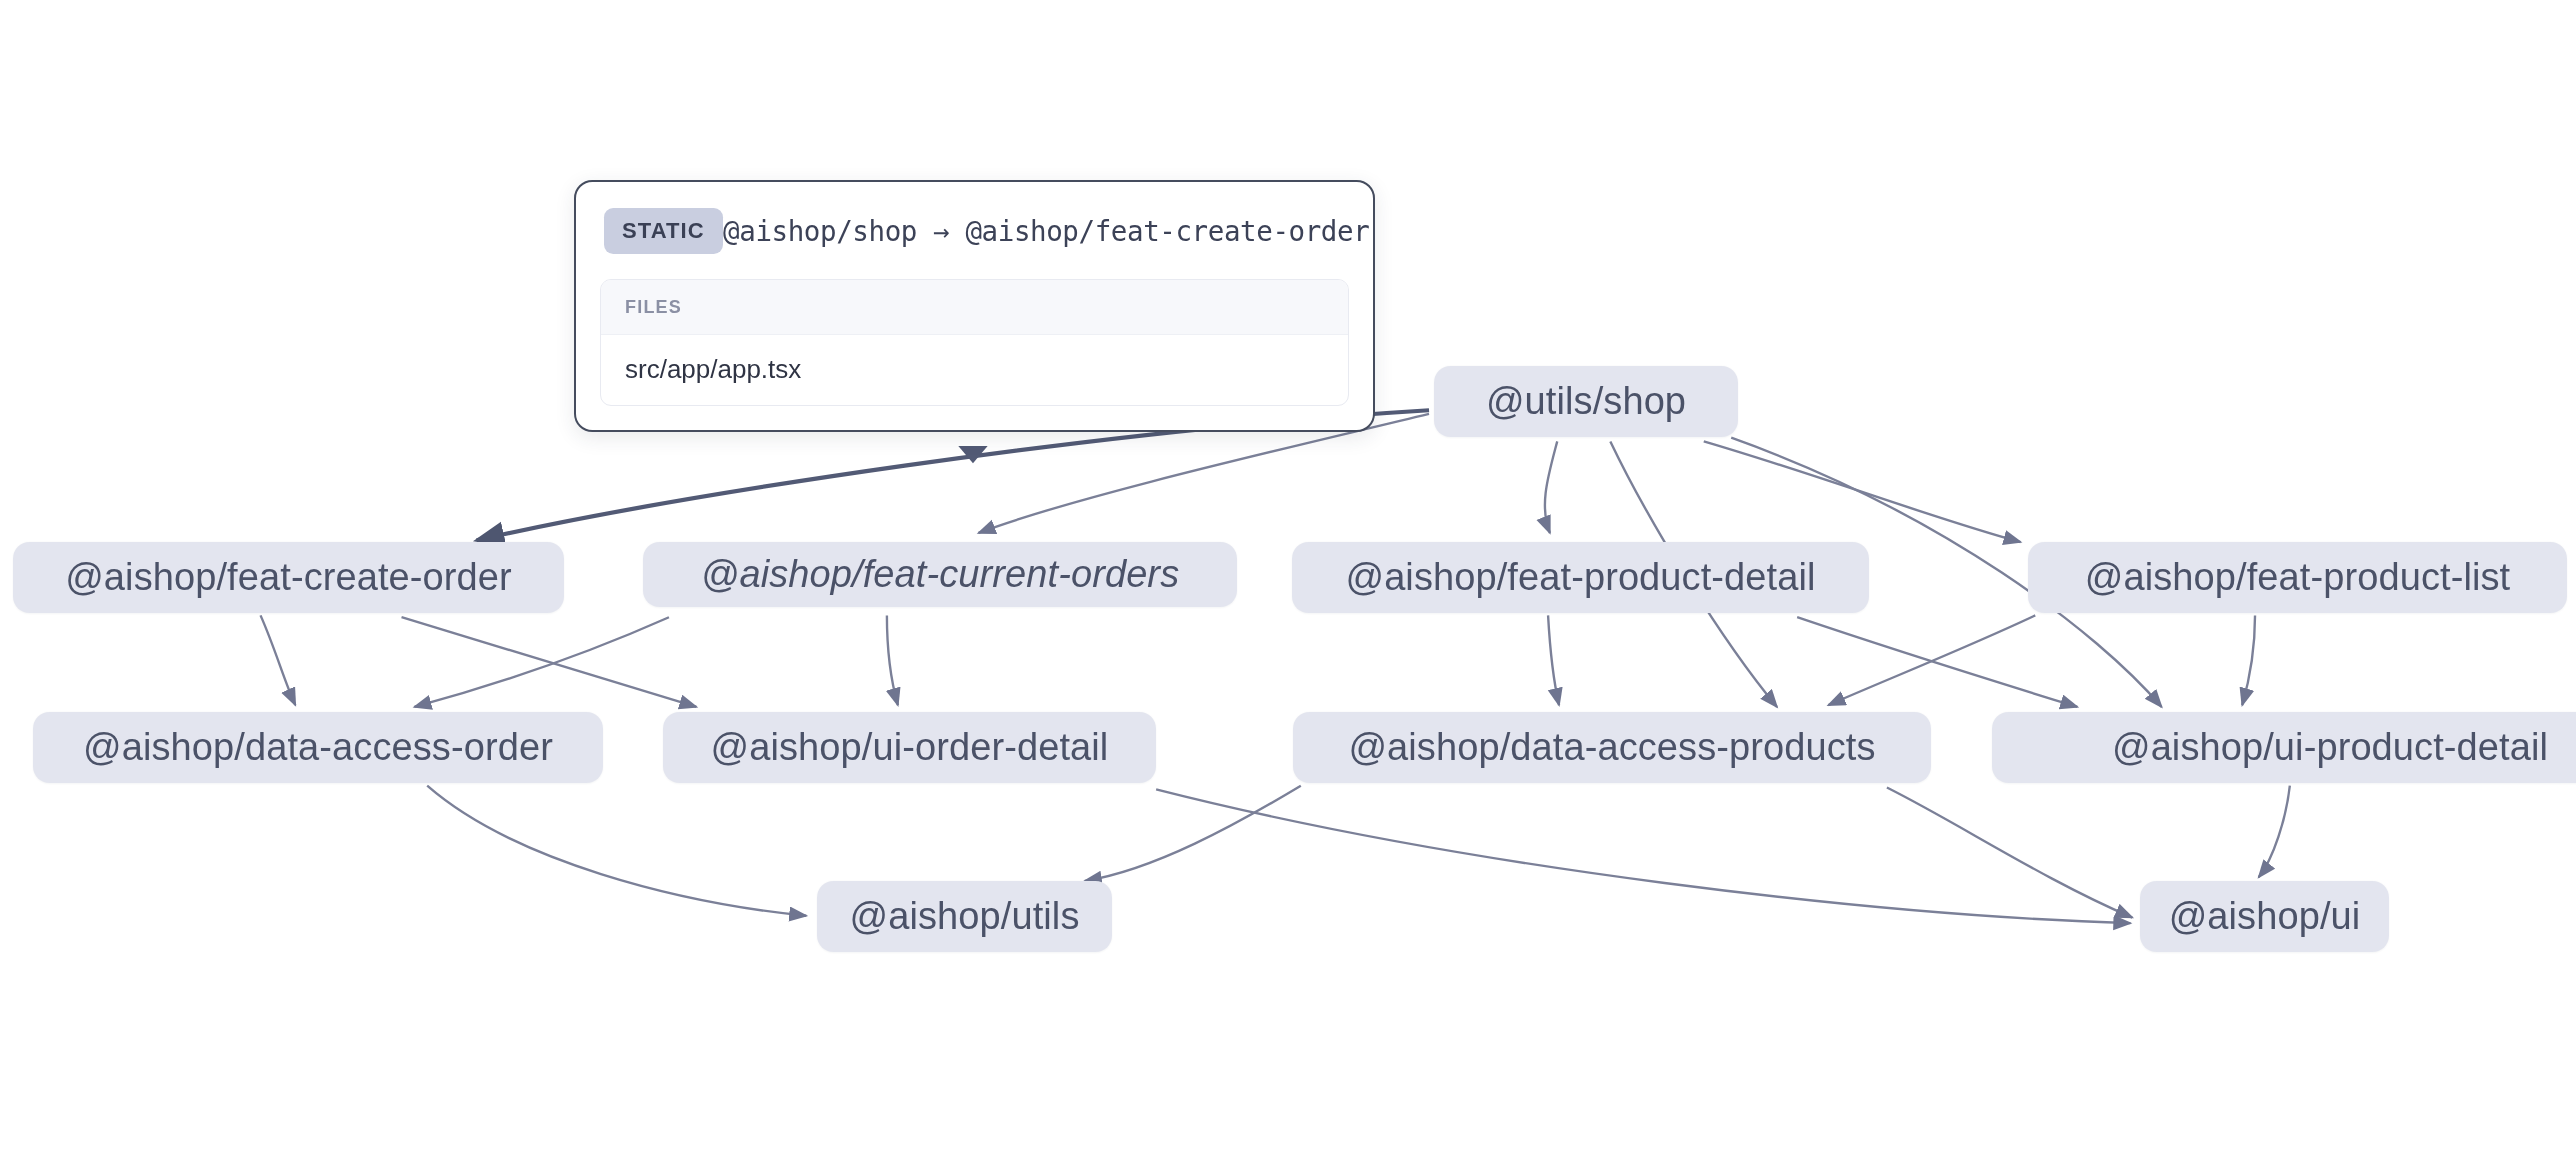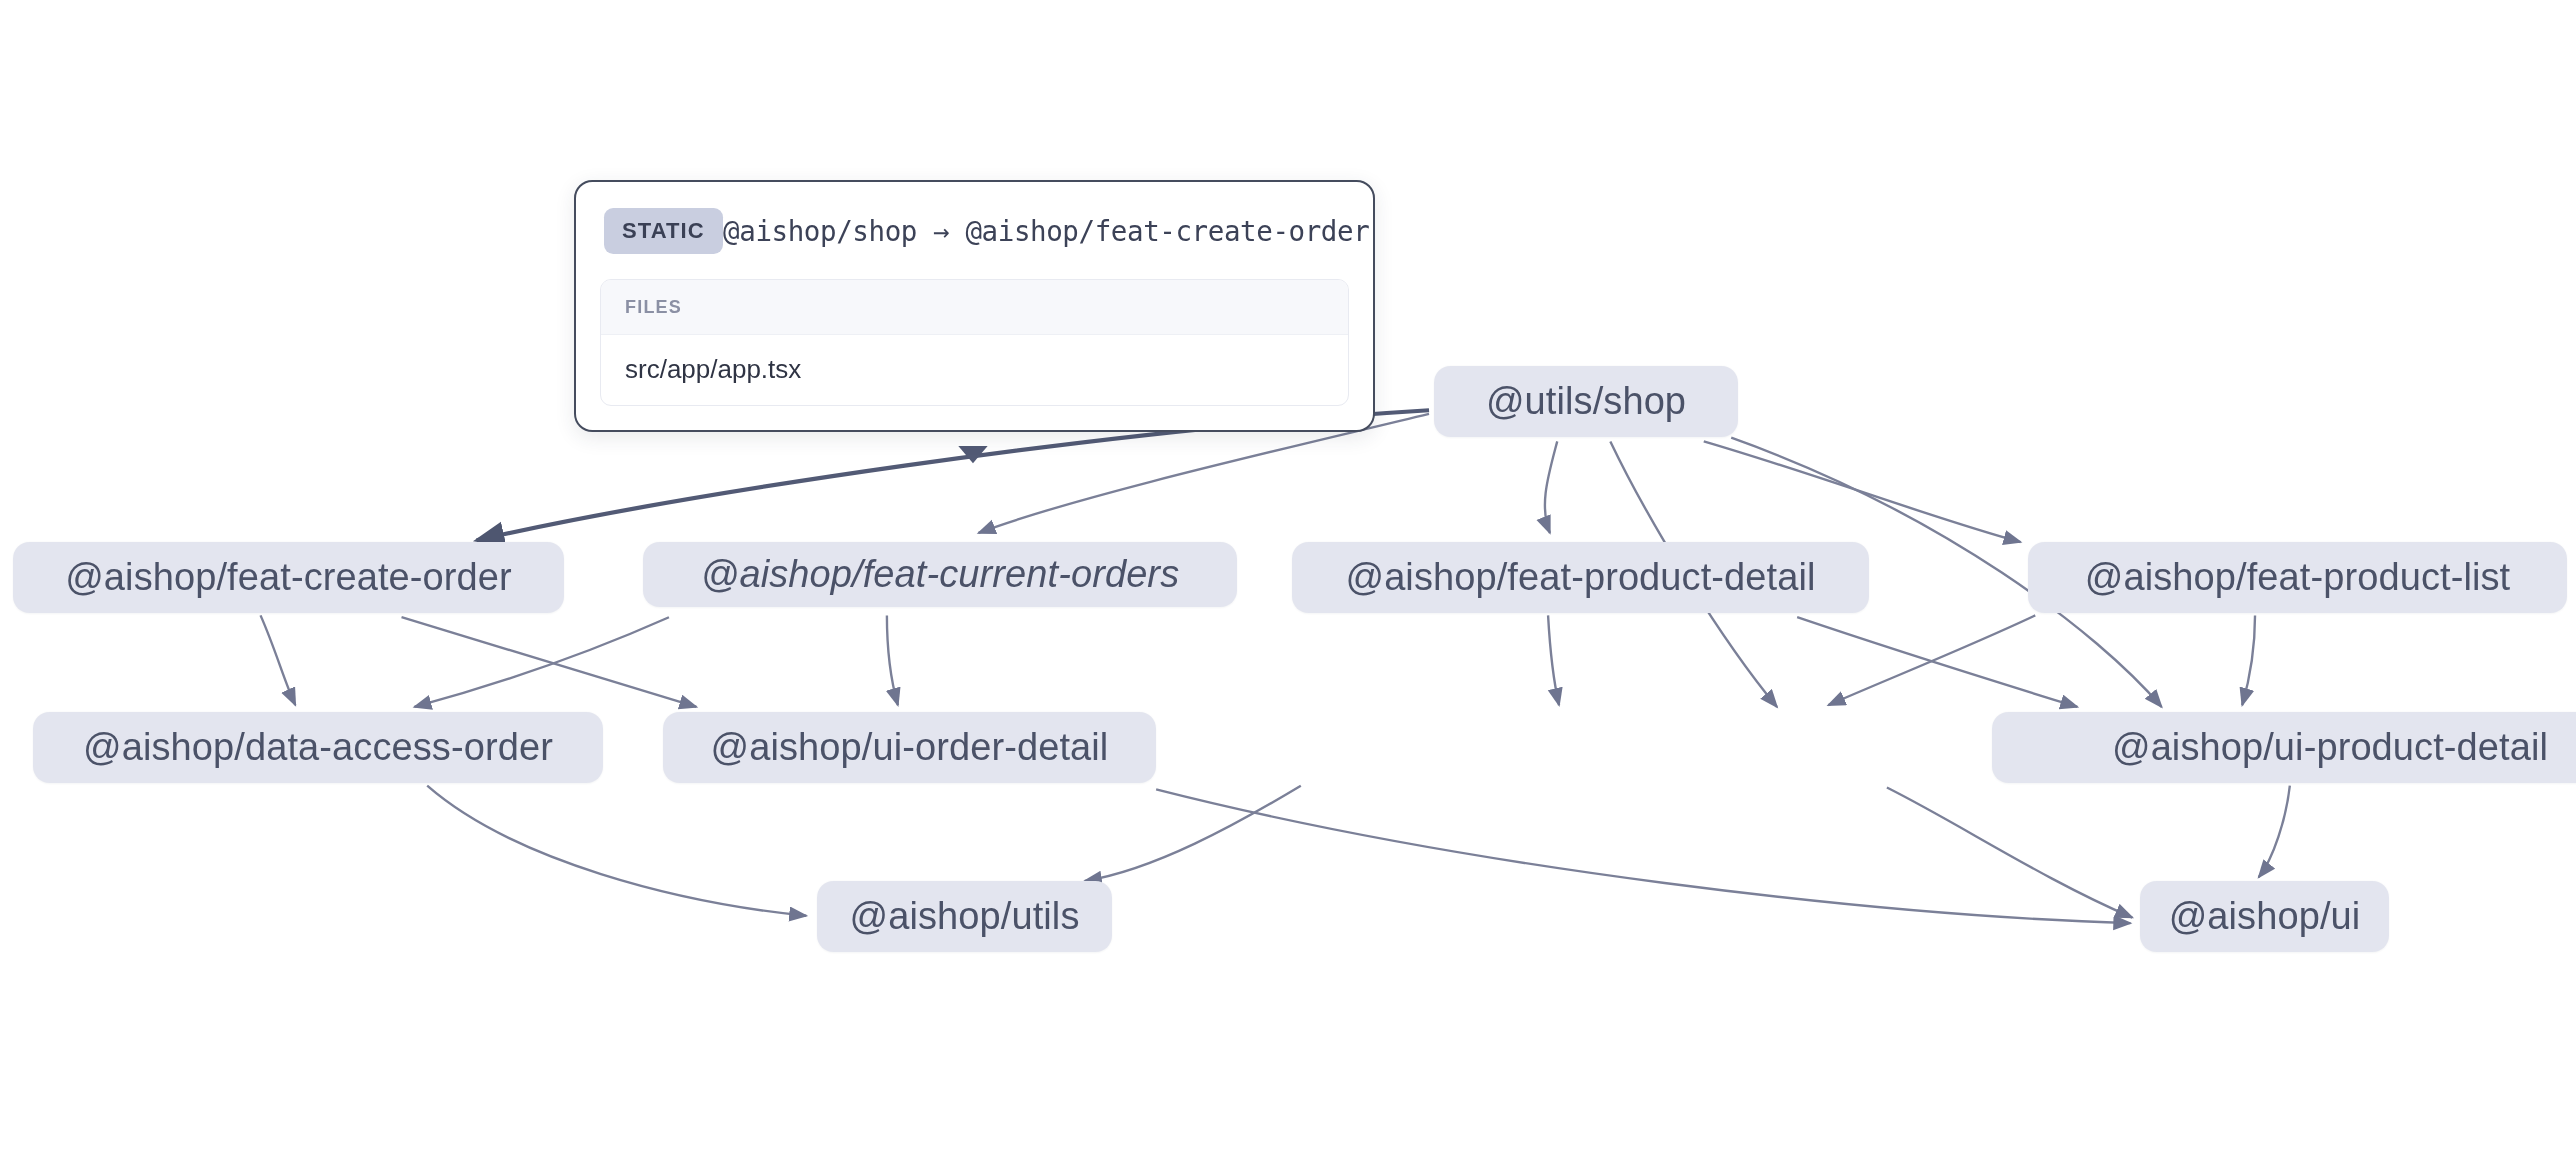--- a/index.html
+++ b/index.html
@@ -189,20 +189,23 @@
   </div>
 
   <div class="node" style="left:663px;top:712px;width:493px;height:71px;">
     <span class="node-label">@aishop/ui-order-detail</span>
   </div>
 
   <div class="node" style="left:33px;top:712px;width:570px;height:71px;">
     <span class="node-label">@aishop/data-access-order</span>
   </div>
 
+  <div class="node" style="left:1293px;top:712px;width:638px;height:71px;">
+    <span class="node-label">@aishop/data-access-products</span>
+  </div>
 
   <div class="node" style="left:1992px;top:712px;width:676px;height:71px;">
     <span class="node-label">@aishop/ui-product-detail</span>
   </div>
 
   <div class="node" style="left:817px;top:881px;width:295px;height:71px;">
     <span class="node-label">@aishop/utils</span>
   </div>
 
   <div class="node" style="left:2140px;top:881px;width:249px;height:71px;">

